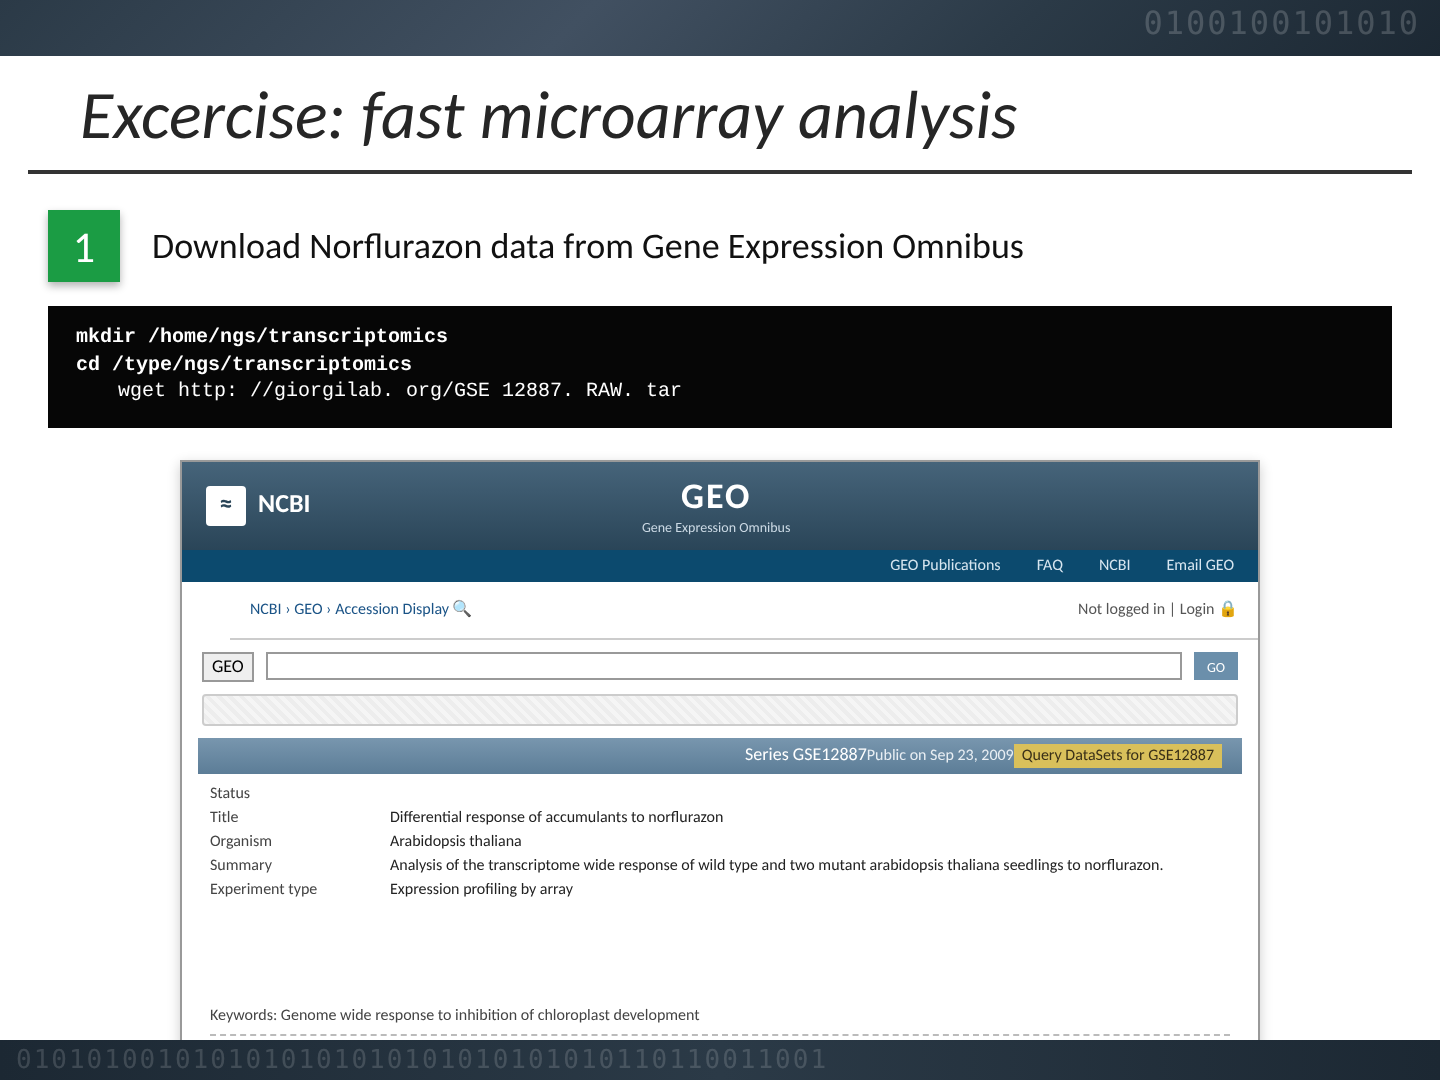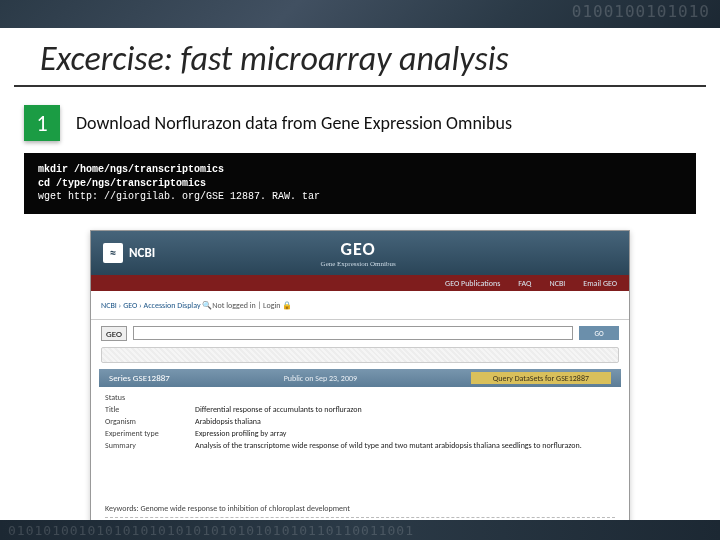--- a/index.html
+++ b/index.html
@@ -62,21 +62,21 @@
   .terminal {
     margin: 0 24px 16px 24px;
     background: #060606;
     color: #fff;
     padding: 10px 14px;
     font-family: "Courier New", monospace;
     font-size: 10px;
     line-height: 1.35;
     font-weight: 700;
   }
-  .terminal .light { font-weight: 400; }
+  .terminal .light { font-weight: 400; margin-left: 21px; }
   .screenshot {
     margin: 0 auto;
     width: 540px;
     border: 1px solid #999;
     font-size: 9px;
     background: #fff;
     box-shadow: 0 2px 6px rgba(0,0,0,0.2);
   }
   .ss-header {
     display: flex;
@@ -100,87 +100,89 @@
     color: #2a4558;
     display: inline-flex;
     align-items: center;
     justify-content: center;
     font-size: 13px;
     font-weight: 700;
     border-radius: 2px;
   }
   .ss-geo-center { flex: 1; text-align: center; }
   .ss-geo-logo { font-size: 18px; font-weight: 700; letter-spacing: 1px; }
-  .ss-geo-sub { font-size: 7px; color: #cbd9e4; font-family: Liberation Serif, serif; }
+  .ss-geo-sub { font-size: 7px; color: #cbd9e4; }
   .ss-nav {
-    background: #7f1d1d;
+    background: #0c4a6e;
     color: #d8e6f0;
     display: flex;
     justify-content: flex-end;
     gap: 18px;
     padding: 3px 12px;
     font-size: 8px;
   }
   .ss-breadcrumb {
     display: flex;
+    justify-content: space-between;
     padding: 9px 10px;
     font-size: 8px;
     color: #1a5386;
     border-bottom: 1px solid #ccc;
+    margin-left: 24px;
   }
   .ss-breadcrumb .right { color: #555; }
   .ss-searchbar {
     display: flex;
     gap: 6px;
     padding: 6px 10px;
     align-items: center;
   }
   .ss-select {
     border: 1px solid #999;
     padding: 1px 4px;
     background: #efefef;
   }
   .ss-input {
     flex: 1;
     border: 1px solid #999;
     height: 14px;
     background: #fff;
   }
   .ss-go {
-    width: 40px;
+    width: 22px;
     height: 14px;
     background: #6b8fab;
     color: #fff;
     font-size: 7px;
     display: flex;
     align-items: center;
     justify-content: center;
   }
   .ss-scopebar {
     height: 16px;
     border: 1px solid #ccc;
     margin: 0 10px 6px 10px;
     border-radius: 2px;
     background: repeating-linear-gradient(45deg,#f5f5f5,#f5f5f5 2px,#ededed 2px,#ededed 4px);
   }
   .ss-series-bar {
     display: flex;
-    justify-content: space-between;
+    justify-content: flex-end;
     align-items: center;
     background: linear-gradient(#7896ae,#5c7d97);
     color: #fff;
     padding: 3px 10px;
     font-size: 9px;
     margin: 0 8px;
   }
   .ss-series-date { color: #e8eef3; font-size: 8px; }
   .ss-query {
     background: #d9c05b;
     color: #3a3018;
-    padding: 1px 22px;
+    padding: 1px 4px;
     font-size: 8px;
   }
   .ss-table {
     padding: 4px 14px 2px 14px;
     font-size: 8px;
     color: #333;
   }
   .ss-table-row { display: flex; padding: 1px 0; }
   .ss-table-label { width: 90px; color: #444; }
   .ss-table-val { flex: 1; color: #222; }
@@ -263,26 +265,26 @@
     </div>
     <div class="ss-table-row">
       <div class="ss-table-label">Title</div>
       <div class="ss-table-val">Differential response of accumulants to norflurazon</div>
     </div>
     <div class="ss-table-row">
       <div class="ss-table-label">Organism</div>
       <div class="ss-table-val link">Arabidopsis thaliana</div>
     </div>
     <div class="ss-table-row">
+      <div class="ss-table-label">Summary</div>
+      <div class="ss-table-val">Analysis of the transcriptome wide response of wild type and two mutant arabidopsis thaliana seedlings to norflurazon.</div>
+    </div>
+    <div class="ss-table-row">
       <div class="ss-table-label">Experiment type</div>
       <div class="ss-table-val">Expression profiling by array</div>
-    </div>
-    <div class="ss-table-row">
-      <div class="ss-table-label">Summary</div>
-      <div class="ss-table-val">Analysis of the transcriptome wide response of wild type and two mutant arabidopsis thaliana seedlings to norflurazon.</div>
     </div>
     <div class="ss-kw">Keywords: Genome wide response to inhibition of chloroplast development</div>
     <div class="ss-table-row ss-overall">
       <div class="ss-table-label">Overall design</div>
       <div class="ss-table-val">3 day old seedlings of wild type (Col-0) and two mutants (gun1-9 and gun5). Three biological replicates for untreated or treated seedlings.</div>
     </div>
   </div>
 </div>
 
 <div class="bottom-stripe"></div>

